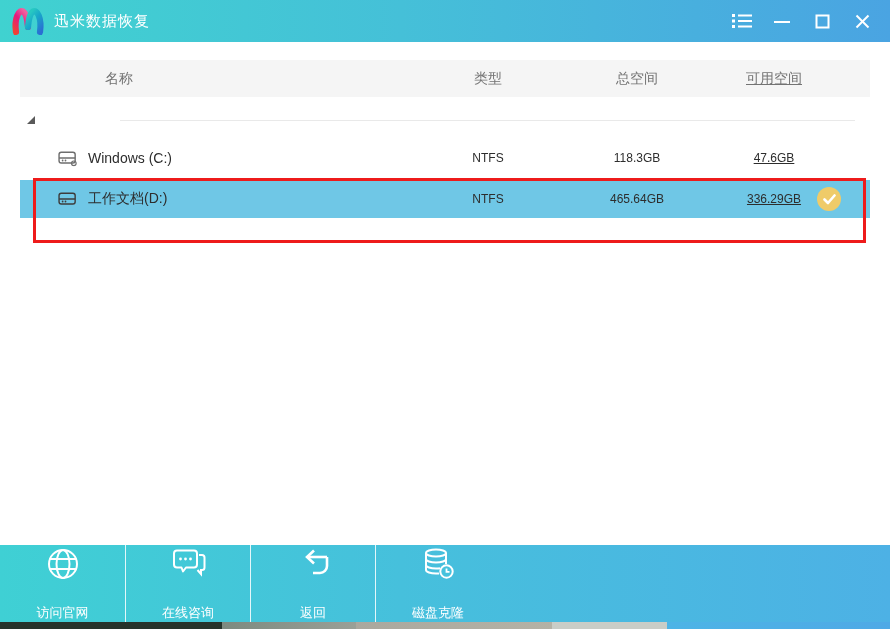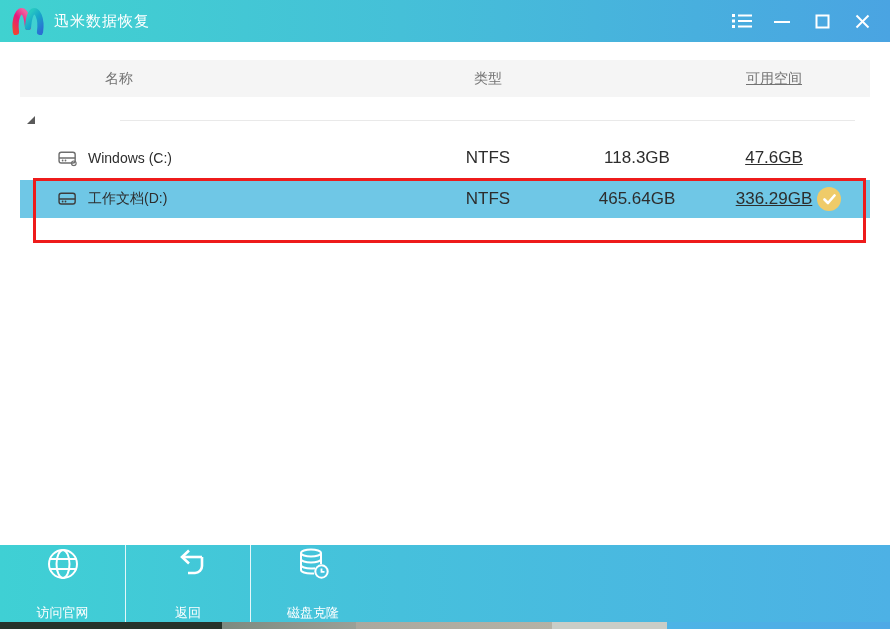--- a/index.html
+++ b/index.html
@@ -29,21 +29,21 @@
 
   .tree-row { position:absolute; left:0; top:108px; width:890px; height:26px; }
   .expander { position:absolute; left:27px; top:8px; width:0; height:0;
     border-style:solid; border-width:0 0 8px 8px;
     border-color:transparent transparent #5a5a5a transparent; cursor:pointer; }
   .tree-line { position:absolute; left:120px; top:12px; width:735px; height:1px; background:#e9e9e9; }
 
   .drive-row { position:absolute; left:20px; width:850px; color:#2d2d2d; font-size:14px; cursor:pointer; }
   .row-c { top:140px; height:35px; }
   .row-d { top:180px; height:38px; background:#6fc7e6;padding-left:25px; }
-  .drive-row .cell { font-size:17px; }
+  .drive-row .cell { font-size:12px; }
   .drive-icon { position:absolute; left:38px; top:50%; transform:translateY(-50%); width:20px; height:17px; }
   .drive-name { position:absolute; left:68px; top:0; height:100%; display:flex; align-items:center; }
 
   .check-badge { position:absolute; left:797px; top:7px; width:24px; height:24px; border-radius:50%;
     background:#efcb69; display:flex; align-items:center; justify-content:center; }
 
   .annotation-box { position:absolute; left:33px; top:178px; width:833px; height:65px;
     border:3px solid #ee1b1b; pointer-events:none; }
 
   
@@ -116,20 +116,21 @@
           <line x1="1.5" y1="1.5" x2="13.5" y2="13.5" stroke="#fff" stroke-width="2"></line>
           <line x1="13.5" y1="1.5" x2="1.5" y2="13.5" stroke="#fff" stroke-width="2"></line>
         </svg>
       </div>
     </div>
   </div>
 
   <div class="tbl-header">
     <div class="cell c-name-h">名称</div>
     <div class="cell center c-type">类型</div>
+    <div class="cell center c-total">总空间</div>
     <div class="cell center c-free">可用空间</div>
   </div>
 
   <div class="tree-row">
     <div class="expander"></div>
     <div class="tree-line"></div>
   </div>
 
   <div class="drive-row row-c">
     <svg class="drive-icon" viewBox="0 0 22 19">
@@ -172,20 +173,32 @@
           <circle cx="18" cy="18" r="14"></circle>
           <ellipse cx="18" cy="18" rx="6.5" ry="14"></ellipse>
           <line x1="4.5" y1="13" x2="31.5" y2="13"></line>
           <line x1="4.5" y1="23" x2="31.5" y2="23"></line>
         </svg>
       </span>
       <span class="tool-label">访问官网</span>
     </div>
     <div class="tool-item">
       <span class="tool-icon">
+        <svg width="36" height="34" viewBox="0 0 36 34" fill="none" stroke="#fff" stroke-width="2">
+          <path d="M29 8 h3 a2.5 2.5 0 0 1 2.5 2.5 v10 a2.5 2.5 0 0 1 -2.5 2.5 h-1 v4 l-3.5 -4"></path>
+          <path d="M4 6.5 a3 3 0 0 1 3 -3 h17 a3 3 0 0 1 3 3 v11 a3 3 0 0 1 -3 3 h-8 l-3 4 -1.5 -4 h-4.5 a3 3 0 0 1 -3 -3 z" stroke-linejoin="round"></path>
+          <circle cx="10.5" cy="12" r="1.4" fill="#fff" stroke="none"></circle>
+          <circle cx="15.5" cy="12" r="1.4" fill="#fff" stroke="none"></circle>
+          <circle cx="20.5" cy="12" r="1.4" fill="#fff" stroke="none"></circle>
+        </svg>
+      </span>
+      <span class="tool-label">在线咨询</span>
+    </div>
+    <div class="tool-item">
+      <span class="tool-icon">
         <svg width="34" height="32" viewBox="0 0 34 32" fill="none" stroke="#fff" stroke-width="2.6">
           <path d="M31 9 H12"></path>
           <path d="M18 2.5 L11 9 L18 15.5"></path>
           <path d="M31 9 v9 a7 7 0 0 1 -7 7 h-7"></path>
         </svg>
       </span>
       <span class="tool-label">返回</span>
     </div>
     <div class="tool-item">
       <span class="tool-icon">

